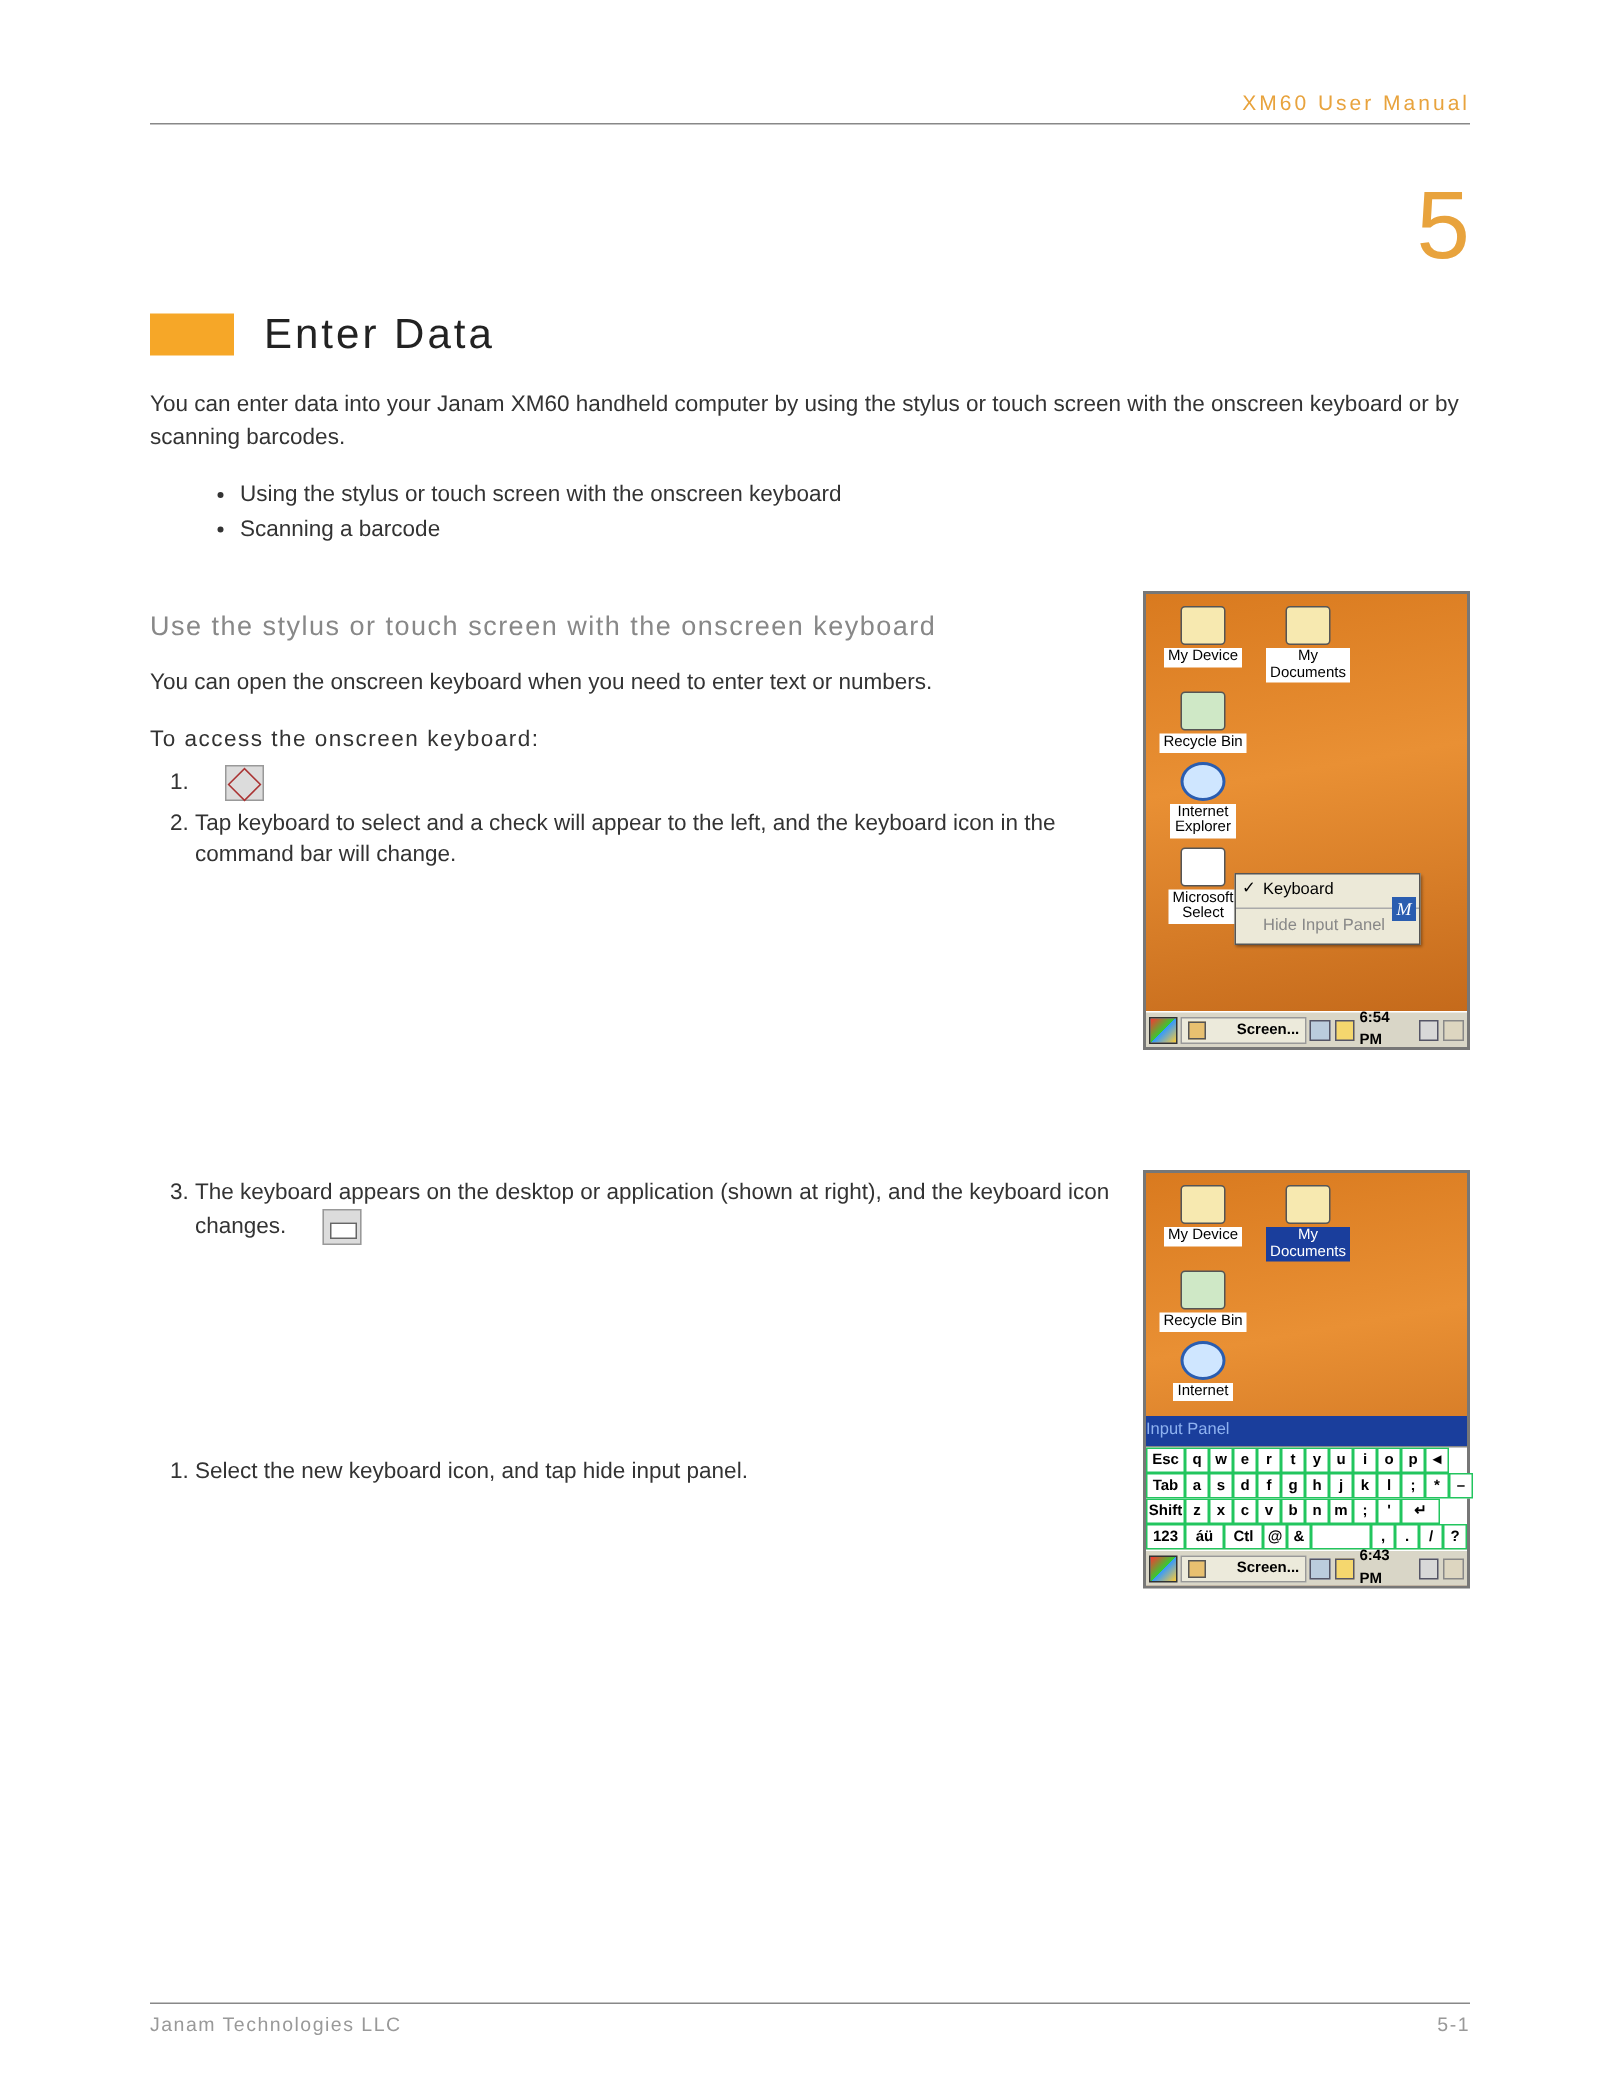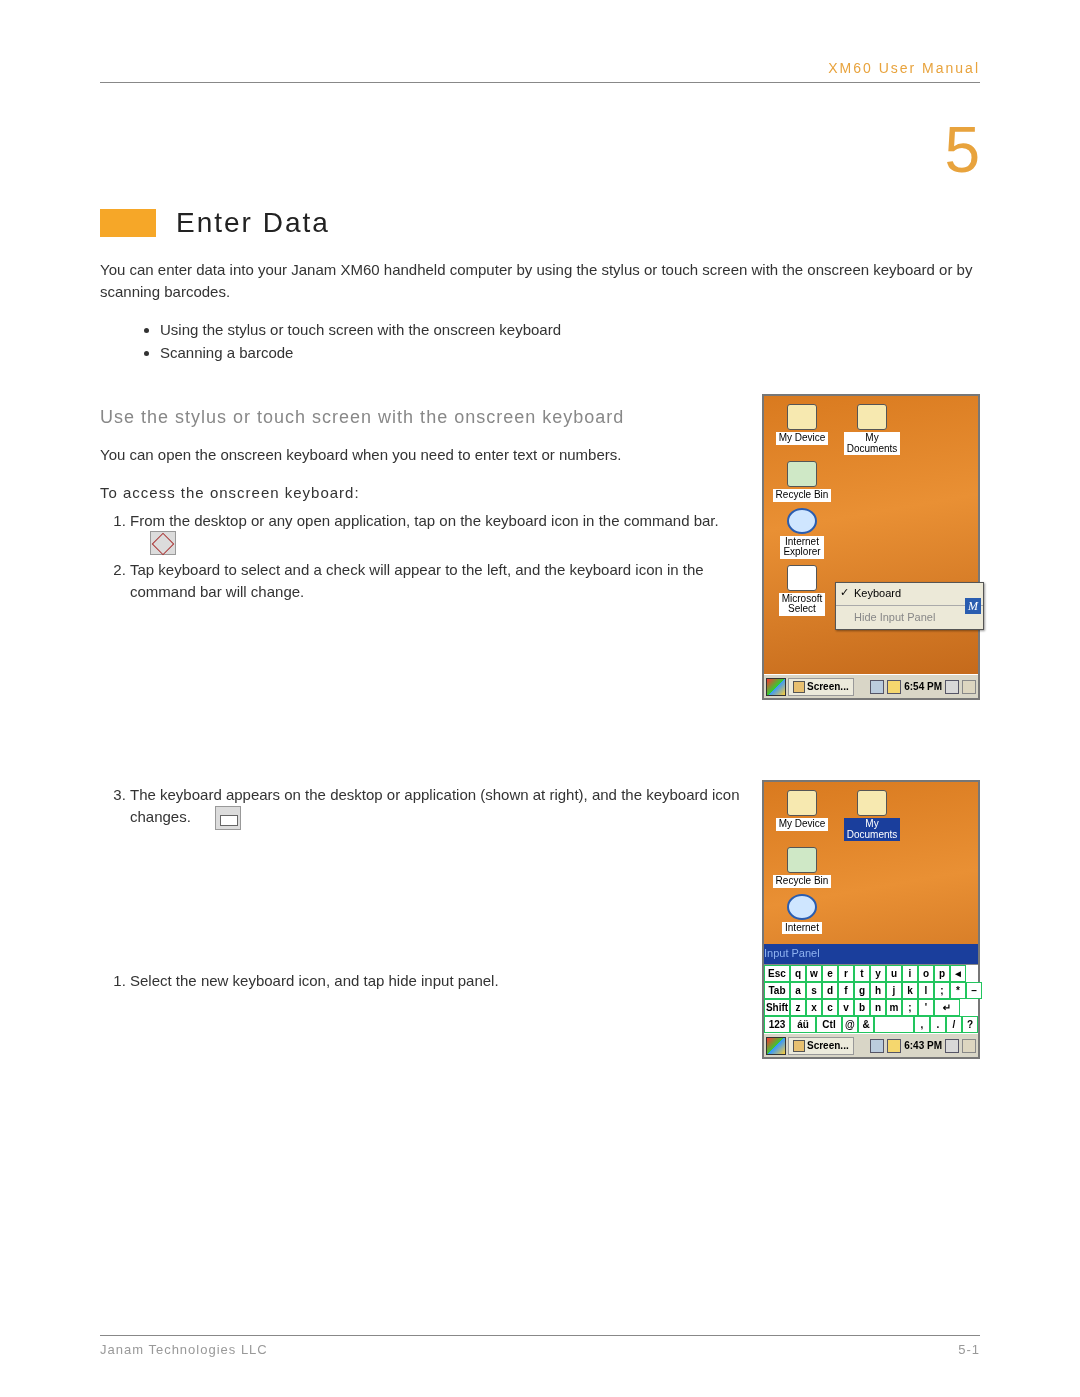--- a/index.html
+++ b/index.html
@@ -149,23 +149,23 @@
     text-align: center;
     line-height: 1.05;
     white-space: nowrap;
   }
   .dicon .lbl.sel {
     background: #1a3e9c;
     color: #fff;
   }
   .menu-pop {
     position: relative;
-    left: 63px;
+    left: 51px;
     top: -40px;
-    width: 149px;
+    width: 124px;
     background: #ece9d8;
     border: 1px solid #555;
     box-shadow: 1px 1px 2px rgba(0,0,0,.4);
     font-size: 11px;
   }
   .menu-pop .m-item {
     padding: 3px 6px 3px 18px;
     position: relative;
   }
   .menu-pop .m-item.chk::before {
@@ -203,21 +203,21 @@
     background: linear-gradient(135deg,#f33,#3c3 50%,#39f 50%,#fc3);
     border: 1px solid #333;
   }
   .tb-btn {
     background: #eceadb;
     border: 1px solid #999;
     height: 18px;
     padding: 0 4px;
     display: flex;
     align-items: center;
-    gap: 2px;
+    gap: 20px;
     font-size: 10px;
     font-weight: bold;
   }
   .tb-btn .sq {
     width: 12px; height: 12px;
     background: #e8c070;
     border: 1px solid #555;
   }
   .tb-tray {
     margin-left: auto;
@@ -305,21 +305,20 @@
     <li>Scanning a barcode</li>
   </ul>
 
   <div class="row">
     <div class="col-text">
       <div class="sub-hd">Use the stylus or touch screen with the onscreen keyboard</div>
       <p class="para">You can open the onscreen keyboard when you need to enter text or numbers.</p>
       <div class="step-hd">To access the onscreen keyboard:</div>
       <ol class="steps">
         <li>
-          <span>From the desktop or any open application, tap on the keyboard icon in the command bar.</span>
           <span class="inline-icon kb-pen"></span>
         </li>
         <li>Tap keyboard to select and a check will appear to the left, and the keyboard icon in the command bar will change.</li>
       </ol>
     </div>
 
     <div class="device-shot">
       <div class="desk">
         <div class="drow">
           <div class="dicon">

